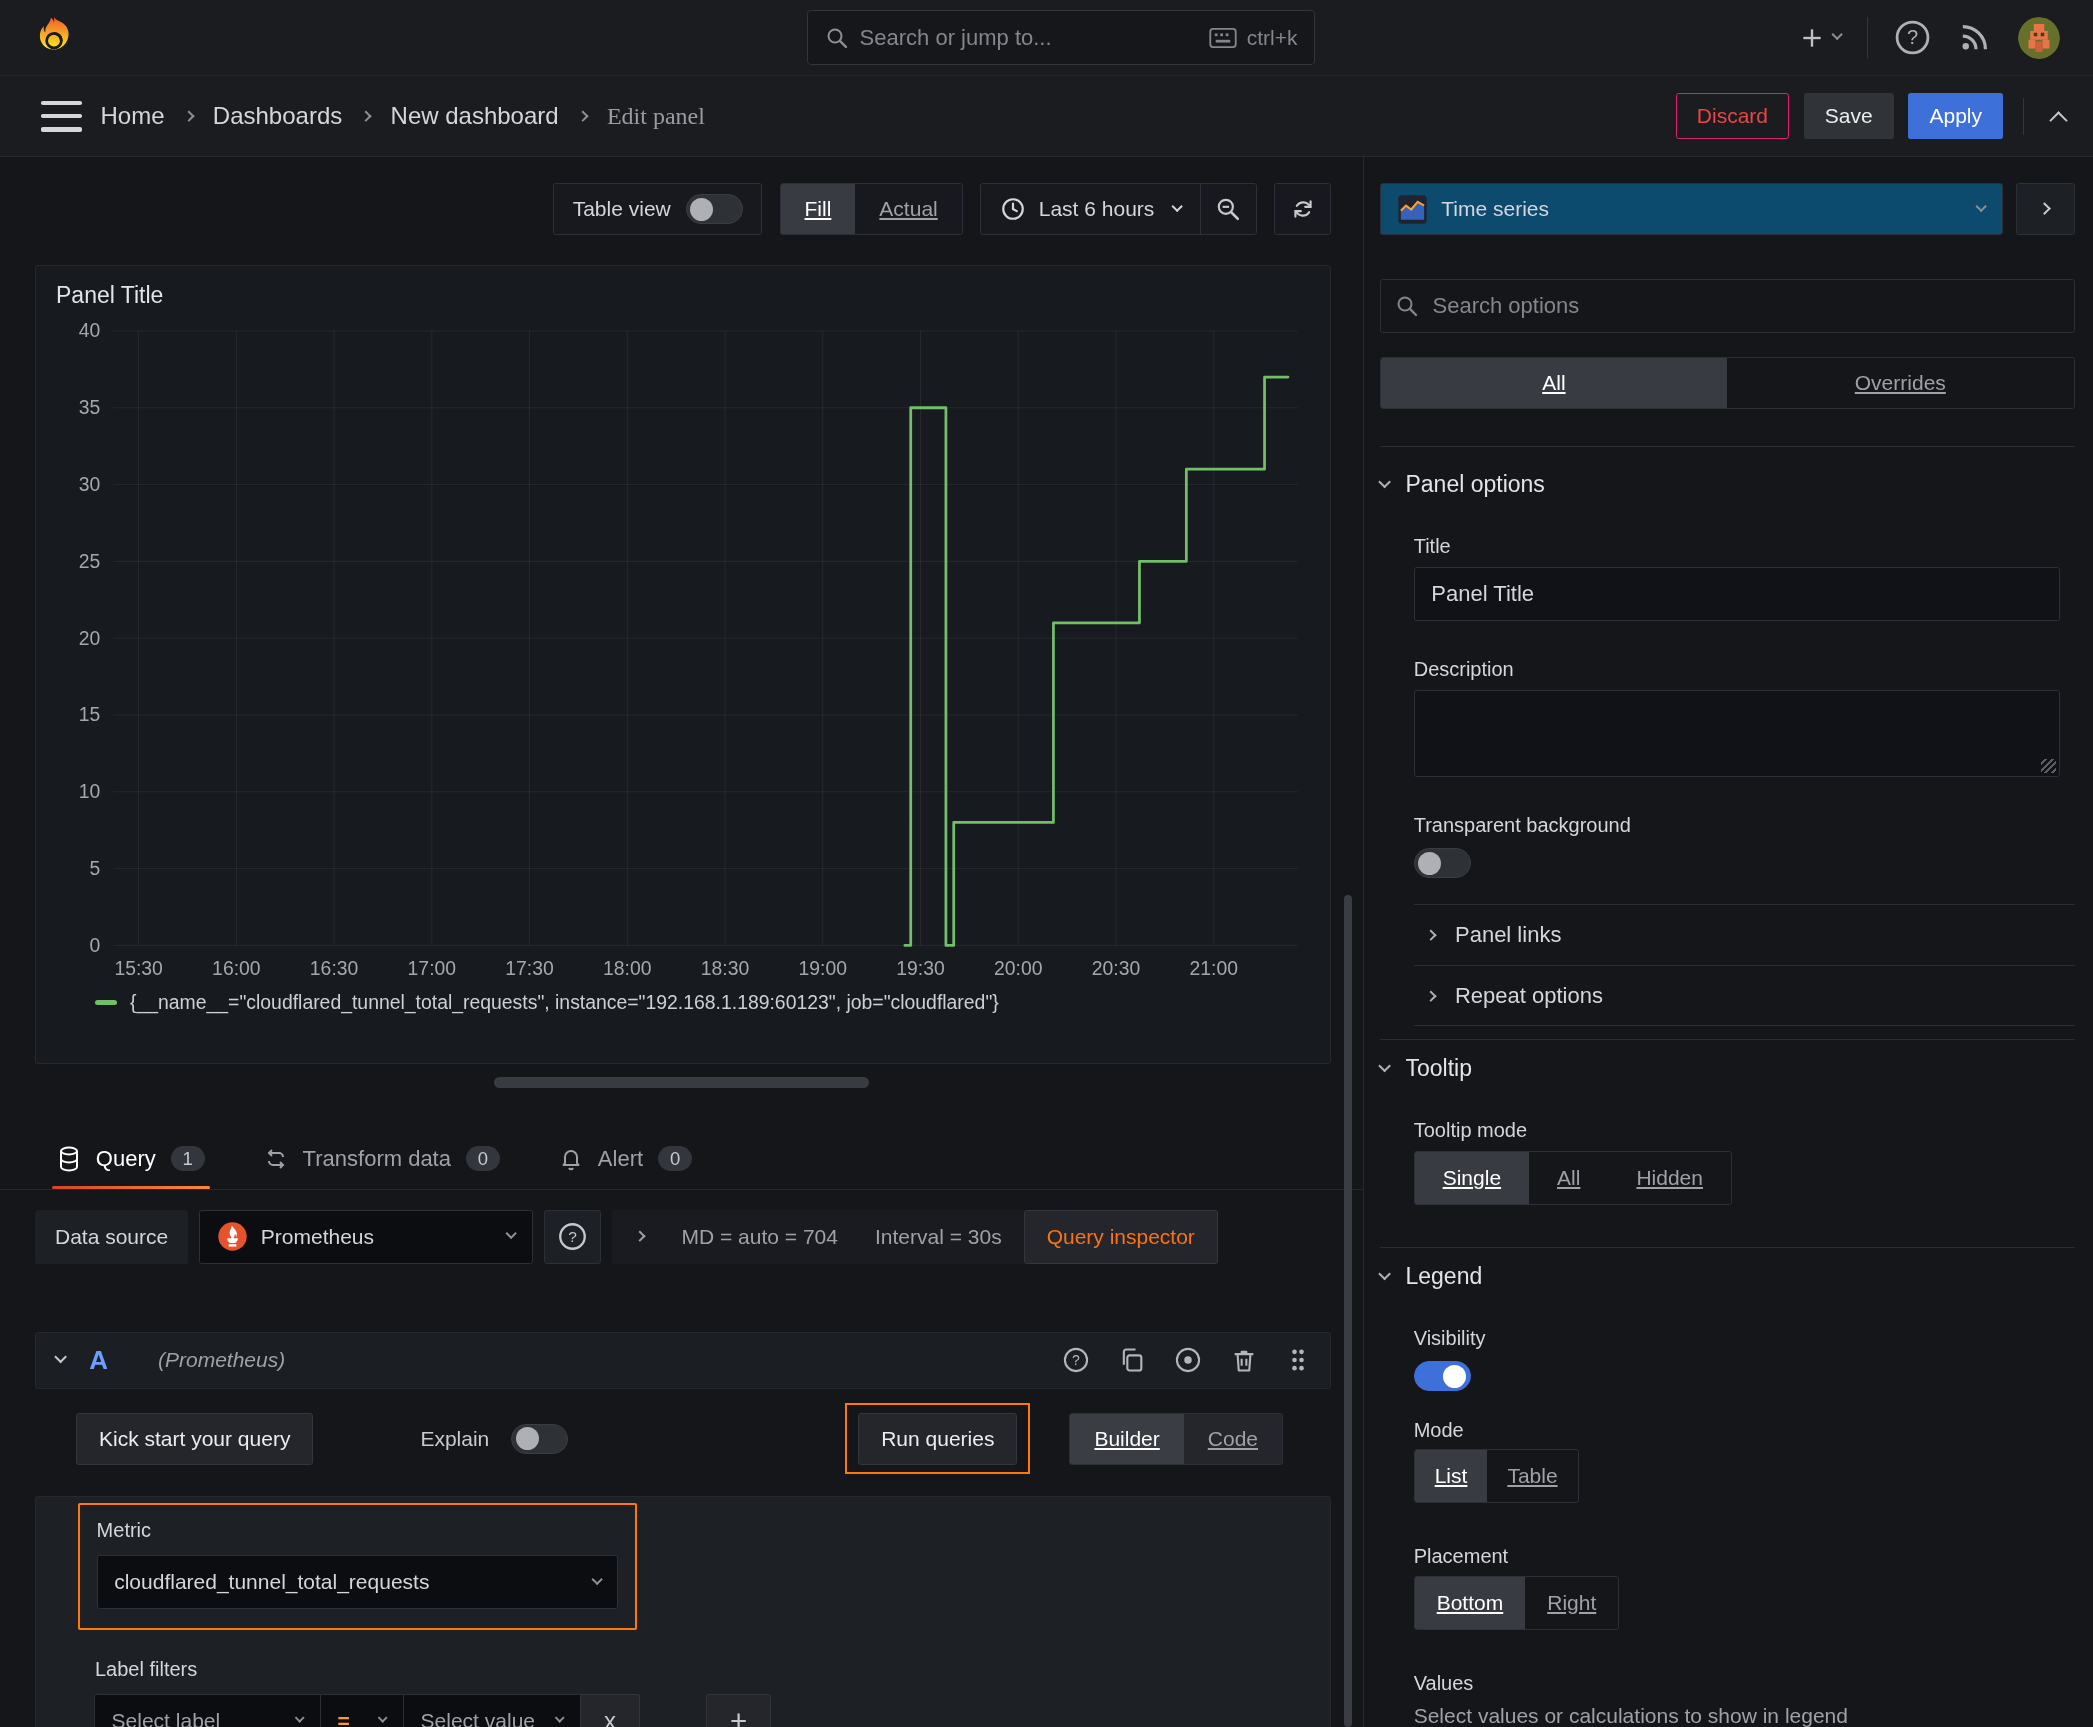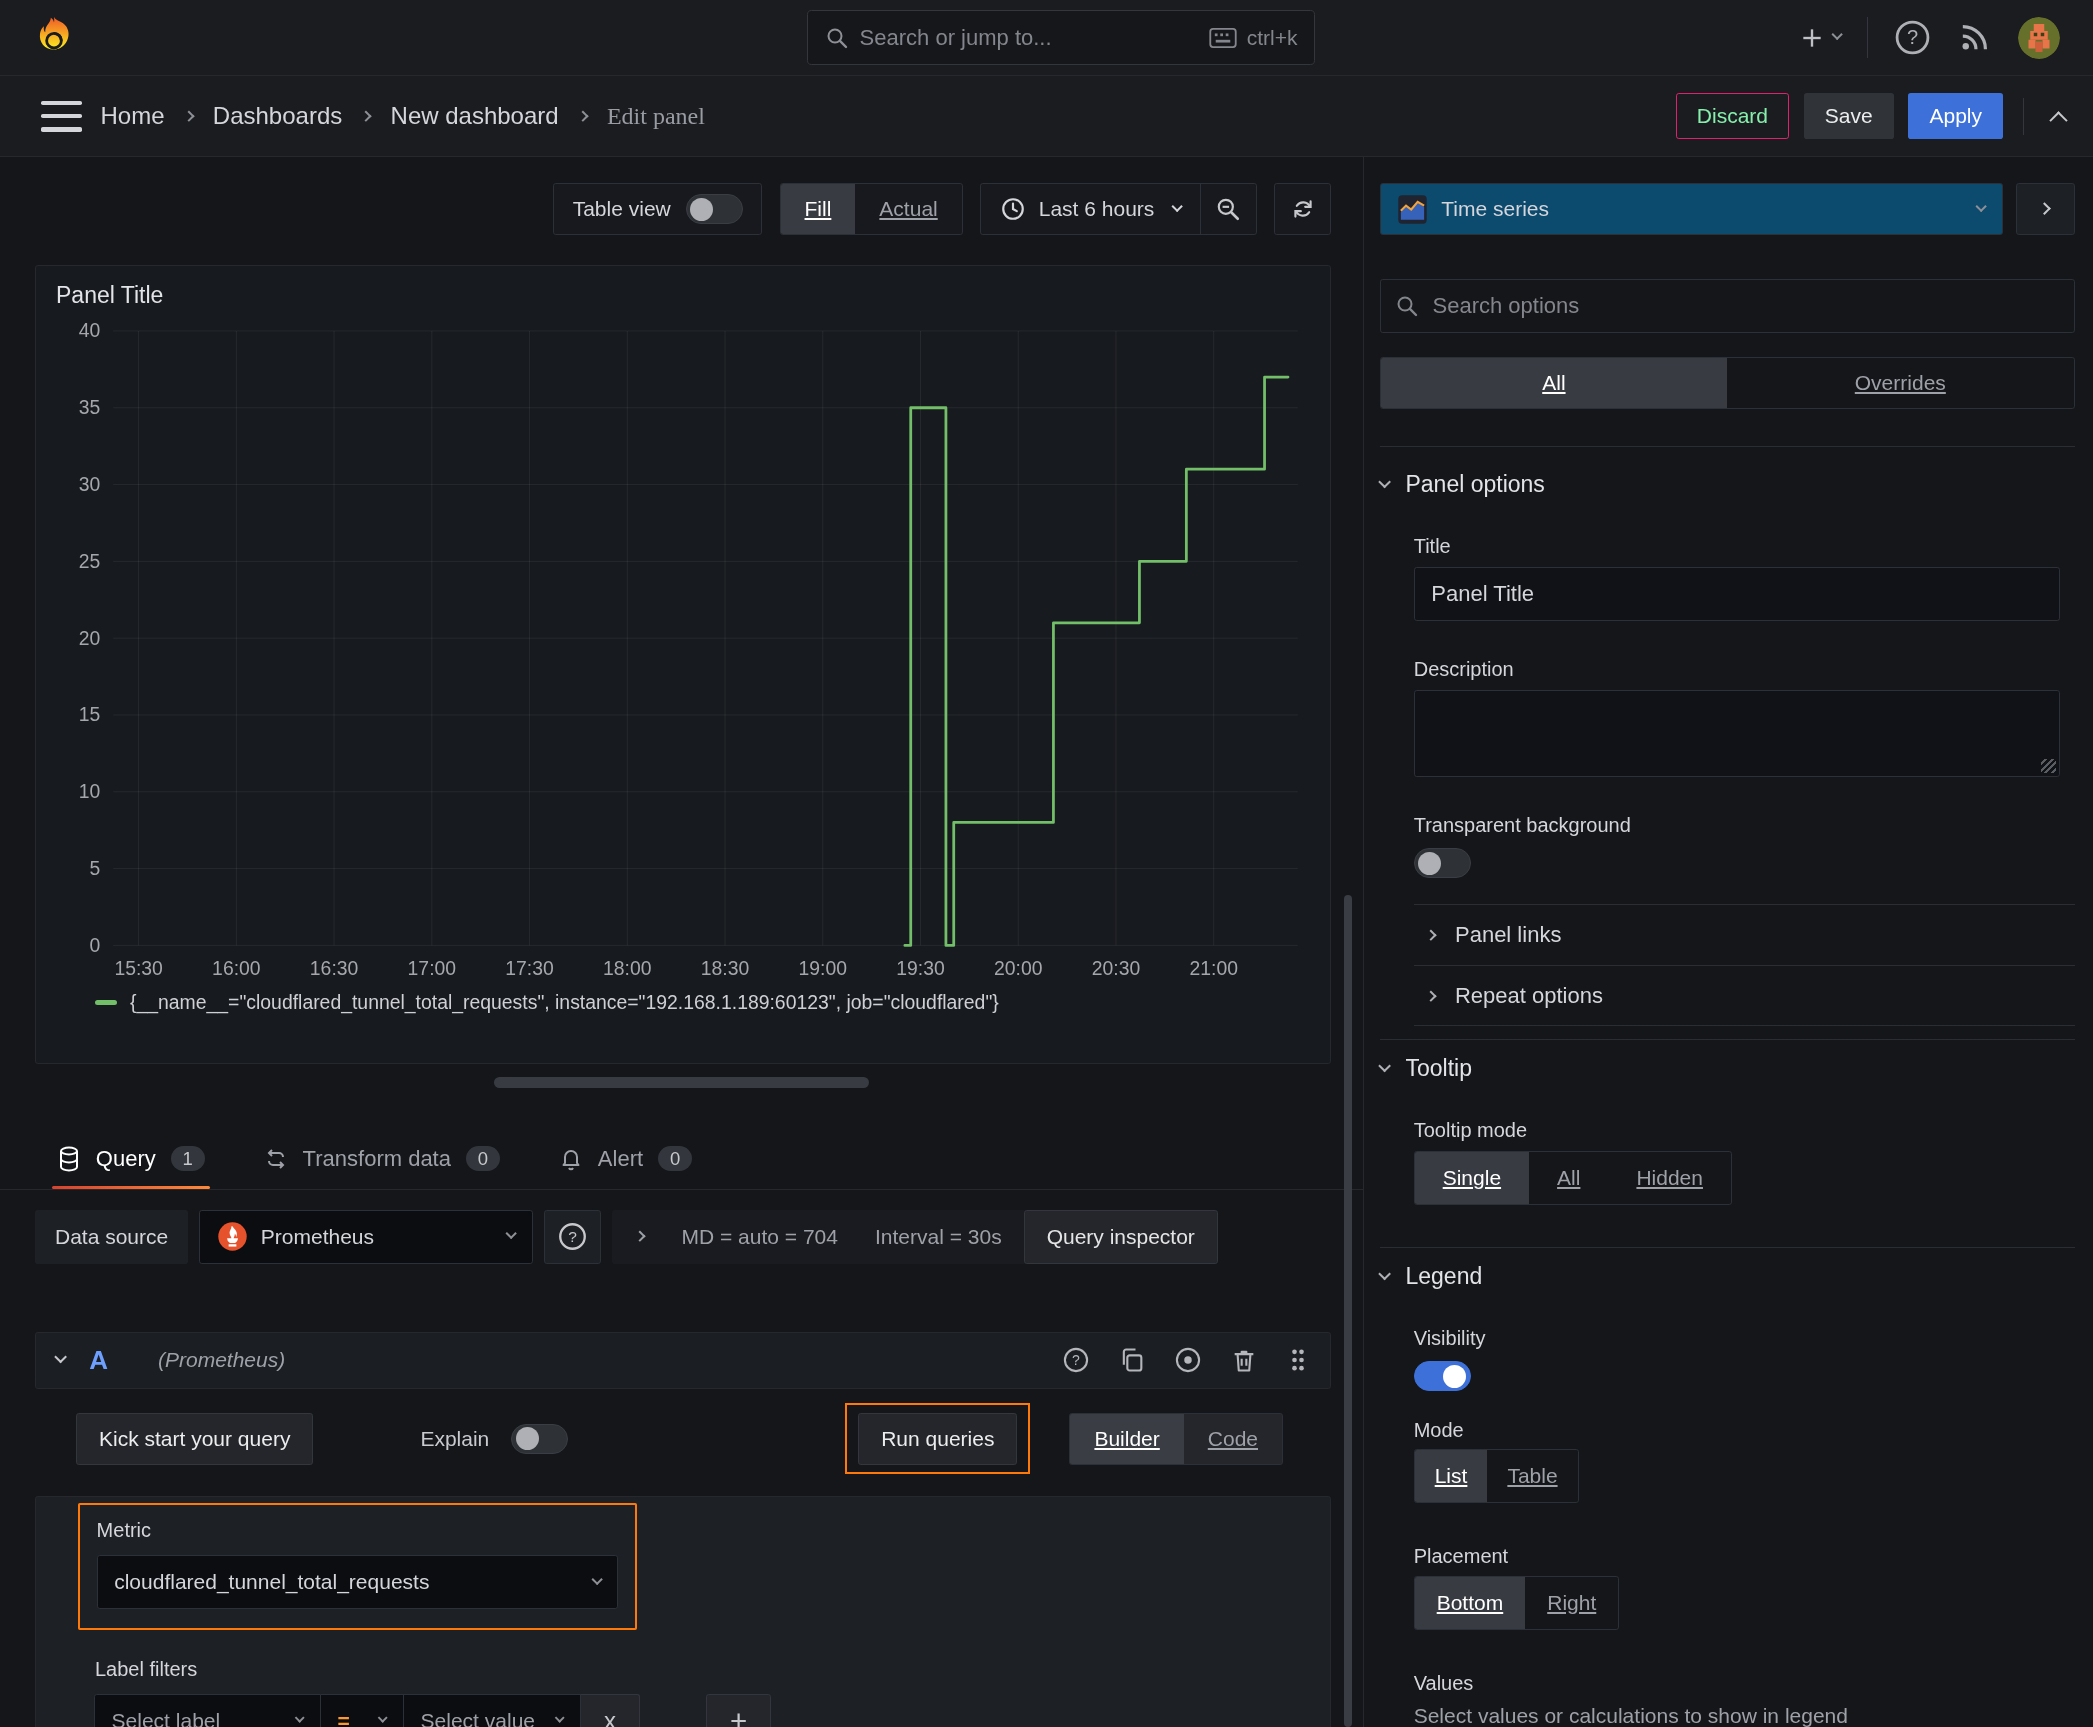--- a/index.html
+++ b/index.html
@@ -22,21 +22,21 @@
   
   .navbar { height:81px; background:#1a1c20; border-bottom:0.9px solid #26282e; display:flex; align-items:center; padding:0 28px; }
   .hamburger { width:41px; height:31px; display:flex; flex-direction:column; justify-content:space-between; margin:0 18.5px 0 13px; cursor:pointer; }
   .hamburger span { height:4.6px; background:#d5d6dc; border-radius:1.8px; }
   .crumbs { display:flex; align-items:center; gap:20px; font-size:24px; }
   .crumb { color:#d5d6dc; }
   .crumb.dim { color:#9a9ca3;font-family:Liberation Serif, serif; }
   .crumb-sep { color:#6e7076; font-size:18.5px; }
   .nav-actions { margin-left:auto; display:flex; align-items:center; gap:14.8px; }
   .btn { height:46px; border-radius:2.8px; font-size:21px; display:inline-flex; align-items:center; justify-content:center; padding:0 20px; cursor:pointer; font-family:inherit; border:0.9px solid transparent; }
-  .btn-discard { background:transparent; border:0.9px solid #e0226e; color:#86efac; }
+  .btn-discard { background:transparent; border:0.9px solid #e0226e; color:#ef4444; }
   .btn-save { background:#303338; color:#eceded; }
   .btn-apply { background:#3d71d9; color:#ffffff; }
   .chev { display:inline-block; width:11px; height:11px; border-right:2.3px solid currentColor; border-bottom:2.3px solid currentColor; }
   .chev.down  { transform:rotate(45deg) translate(-1.8px,-1.8px); }
   .chev.right { transform:rotate(-45deg); }
   .chev.up    { transform:rotate(225deg) translate(-2.8px,-2.8px); }
   .chev.dim { color:#8e9097; }
 
   
   .content { display:flex; height:1571px; position:relative; }
@@ -78,21 +78,21 @@
   .badge { background:#33363c; color:#c9cace; border-radius:13px; font-size:18.5px; padding:1.8px 12px; }
 
   
   .ds-row { display:flex; align-items:center; gap:11px; margin:20px 0 0 35px; }
   .ds-label { height:54px; background:#1d2025; border-radius:2.8px; display:flex; align-items:center; padding:0 20px; font-size:21px; }
   .select { height:54px; background:#0c0d11; border:0.9px solid #2c3038; border-radius:2.8px; display:flex; align-items:center; gap:13px; padding:0 16.6px; font-size:21px; color:#d5d6dc; cursor:pointer; }
   .select .chev { margin-left:auto; }
   .ds-picker { width:334px; }
   .help-btn { width:57px; height:54px; background:#1d2025; border:0.9px solid #2c3038; border-radius:2.8px; display:flex; align-items:center; justify-content:center; color:#c7c8cc; cursor:pointer; }
   .ds-stats { height:54px; background:#191b20; border-radius:2.8px; display:flex; align-items:center; gap:37px; padding:0 24px; color:#9fa1a8; font-size:21px; }
-  .qi-btn { height:54px; background:#24262c; border:0.9px solid #33363c; border-radius:2.8px; display:flex; align-items:center; padding:0 22px; font-size:21px; color:#e5e5e5; cursor:pointer; margin-left:1.8px; }
+  .qi-btn { height:54px; background:#24262c; border:0.9px solid #33363c; border-radius:2.8px; display:flex; align-items:center; padding:0 22px; font-size:21px; color:#f97316; cursor:pointer; margin-left:1.8px; }
 
   
   .qcard-header { margin:68px 0 0 35px; width:1296px; height:57px; background:#1b1e23; border:0.9px solid #26282e; border-radius:2.8px; display:flex; align-items:center; padding:0 20px; gap:24px; }
   .q-letter { color:#6e9fff; font-size:26px; font-weight:bold; }
   .q-ds { color:#9fa1a8; font-style:italic; font-size:21px; margin-left:26px; }
   .q-icons { margin-left:auto; display:flex; align-items:center; gap:28px; color:#b4b6bc; }
   .q-icons .qi { cursor:pointer; display:flex; }
 
   .kick-row { display:flex; align-items:center; margin:14.8px 80px 0 76px; }
   .kick-btn { height:52px; background:#24262c; border:0.9px solid #33363c; border-radius:2.8px; display:flex; align-items:center; padding:0 22px; font-size:21px; color:#eceded; cursor:pointer; }

